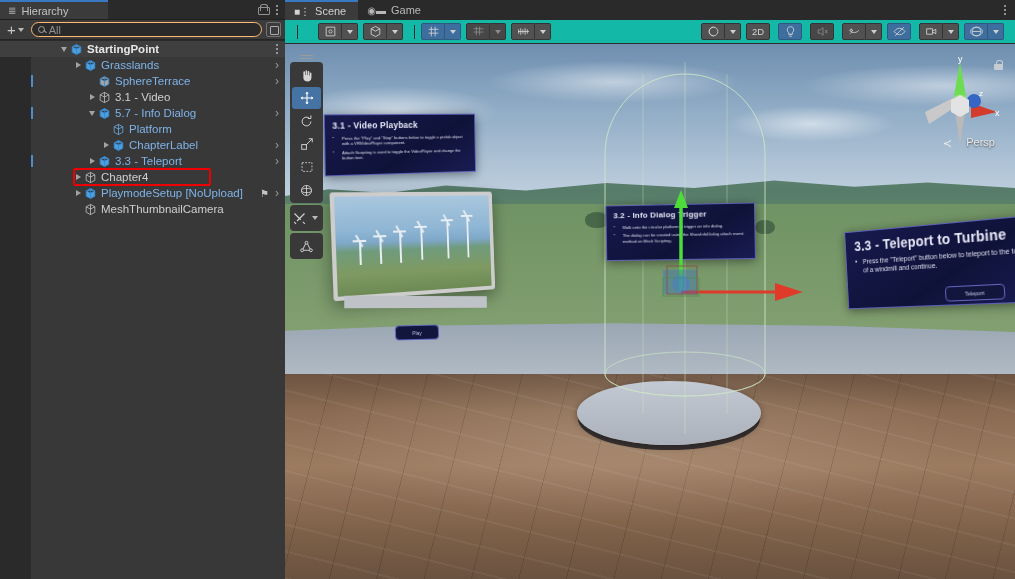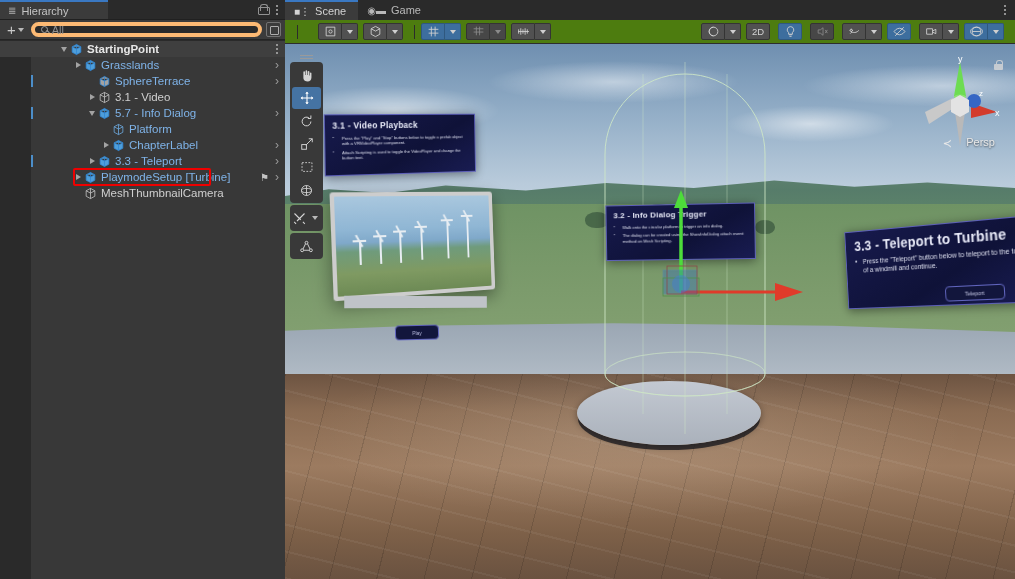--- a/index.html
+++ b/index.html
@@ -41,21 +41,21 @@
   .h-toolbar {
     height: 20px; background: #3b3b3b; display: flex; align-items: center;
     gap: 4px; padding: 0 4px; border-bottom: 1px solid #242424;
   }
   .plus-btn { display:flex; align-items:center; gap:2px; padding: 0 3px; cursor:default; }
   .plus-sym { color:#c9c9c9; font-size:15px; line-height:13px; font-weight:400; }
   .caret { width:0;height:0;border-left:3.5px solid transparent;border-right:3.5px solid transparent;border-top:4px solid #b9b9b9; }
   .searchbox {
     flex: 1; height: 15px; background: #2a2a2a; border-radius: 8px;
     display: flex; align-items: center; padding: 0 6px; gap: 4px;
-    border: 4px solid #fdba74;
+    border: 1px solid #fdba74;
   }
   .search-ico { width: 7px; height: 7px; border: 1.2px solid #a0a0a0; border-radius: 50%; position: relative; flex:none; }
   .search-ico::after { content:""; position:absolute; width:4px; height:1.2px; background:#a0a0a0; transform:rotate(45deg); right:-3px; bottom:0px; }
   .search-ph { color: #8f8f8f; font-size: 11px; }
   .popout { width:15px;height:15px;border:1px solid #737373;border-radius:2px;position:relative;flex:none; }
   .popout::after{content:"";position:absolute;left:3px;top:3px;width:7px;height:7px;border:1px solid #adadad;border-radius:1px;}
 
   .h-body { position: absolute; top: 41px; left: 0; right: 0; bottom: 0; background: #383838; }
   .h-leftgutter { position:absolute; top:0; left:0; width:31px; height:100%; background:#2a2a2a; }
   .row {
@@ -91,21 +91,21 @@
   .scene { flex: 1; position: relative; background: #383838; }
   .s-tabbar { height: 20px; background: #2a2a2a; display: flex; align-items: stretch; position: relative; }
   .s-tab {
     display: flex; align-items: center; gap: 5px; padding: 0 12px 0 9px;
     color: #b9b9b9; font-size: 11px; background: transparent;
   }
   .s-tab.active { background: #3b3b3b; border-top: 2px solid #3a78c2; color: #d3d3d3; }
   .s-tabbar .kebab-wrap { margin-left:auto; display:flex; align-items:center; padding-right:9px; }
 
   .s-toolbar {
-    height: 24px; background: #4d7c0f; display: flex; align-items: center;
+    height: 24px; background: #14b8a6; display: flex; align-items: center;
     gap: 14px; padding: 0 6px; border-bottom: 1px solid #2d2d2d;
   }
   .tb-sep { width: 1px; height: 14px; background: #2c2c2c; margin: 0 6px; }
   .tb-btn {
     height: 17px; min-width: 24px; background: #515151; border: 1px solid #343434;
     border-radius: 2px; display:flex; align-items:center; justify-content:center;
     color: #d2d2d2; font-size: 10px; padding: 0 4px; margin-right: 3px;
   }
   .tb-btn.active { background: #3d6e9e; border-color: #2f587f; }
   .tb-btn.dim { color: #8a8a8a; background:#474747; }
@@ -396,26 +396,38 @@
             <span class="row-label prefab">3.3 - Teleport</span>
             <span class="row-tag">
               <span style="color: rgb(154, 154, 154); font-size: 12px;">›</span>
             </span>
           </div>
           <div class="row">
             <span style="flex: 0 0 auto; width: 32px;"></span>
             <span class="twisty">
               <span class="tri-r"></span>
             </span>
+            <span class="go-ico plain">
+              <svg width="13" height="13" viewBox="0 0 24 24">
+                <path d="M12 2.6l8 4.3v10.2l-8 4.3-8-4.3V6.9z M12 2.6v18.8 M4 6.9l8 4.4 8-4.4" fill="none" fill-opacity="0" stroke="#c9c9c9" stroke-width="1.4" stroke-linejoin="round"></path>
+              </svg>
+            </span>
+            <span class="row-label plain">Chapter4</span>
+          </div>
+          <div class="row">
+            <span style="flex: 0 0 auto; width: 32px;"></span>
+            <span class="twisty">
+              <span class="tri-r"></span>
+            </span>
             <span class="go-ico prefab">
               <svg width="13" height="13" viewBox="0 0 24 24">
                 <path d="M12 2.6l8 4.3v10.2l-8 4.3-8-4.3V6.9z M12 2.6v18.8 M4 6.9l8 4.4 8-4.4" fill="#4fa3e3" fill-opacity=".95" stroke="#2f86d4" stroke-width="1.4" stroke-linejoin="round"></path>
               </svg>
             </span>
-            <span class="row-label prefab">PlaymodeSetup [Turbine]</span>
+            <span class="row-label prefab">PlaymodeSetup [NoUpload]</span>
             <span class="row-tag">
               <span class="tagicon">⚑</span>
               <span style="color: rgb(154, 154, 154); font-size: 12px;">›</span>
             </span>
           </div>
           <div class="row">
             <span style="flex: 0 0 auto; width: 32px;"></span>
             <span class="twisty"></span>
             <span class="go-ico plain">
               <svg width="13" height="13" viewBox="0 0 24 24">

